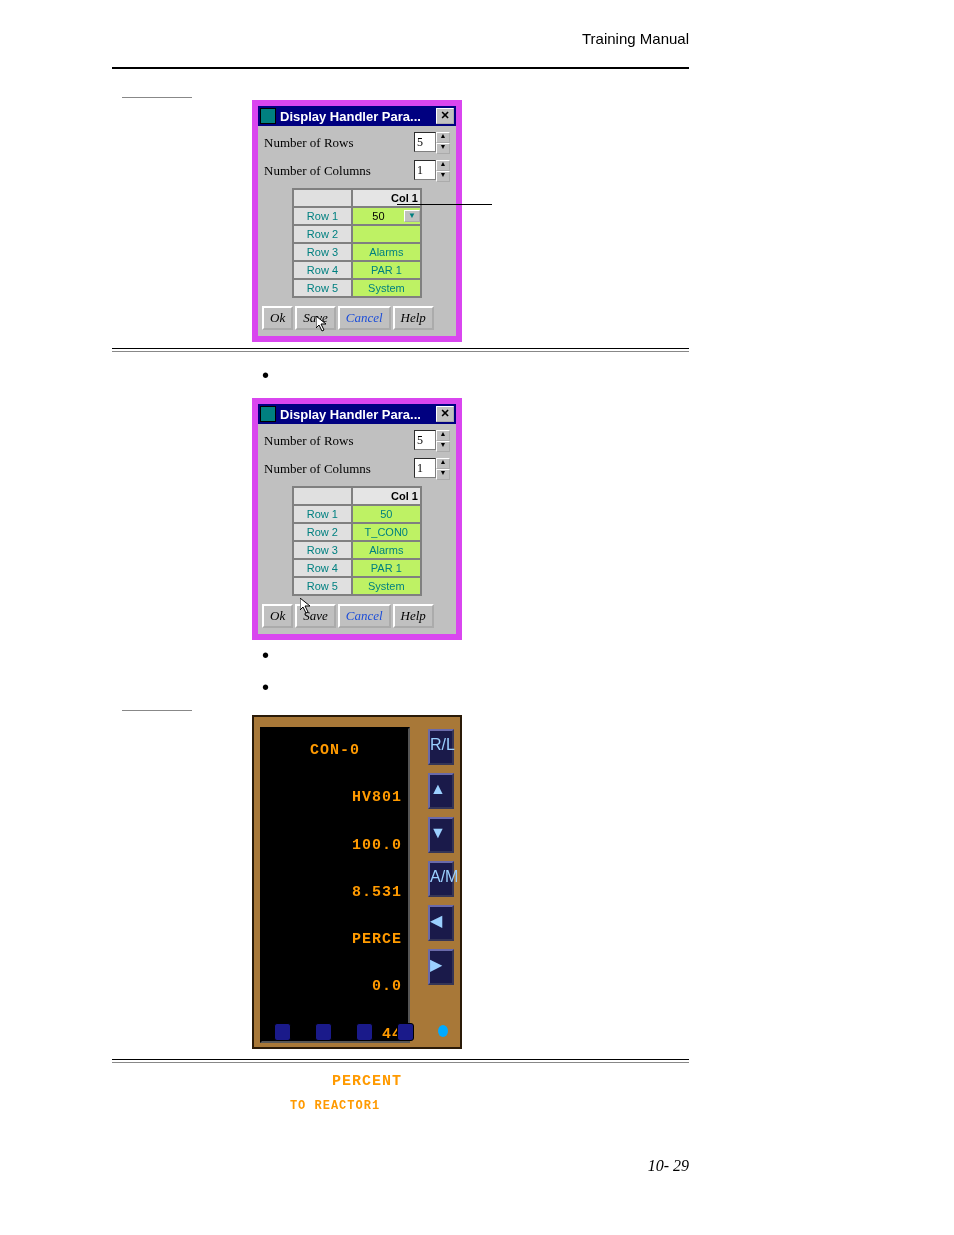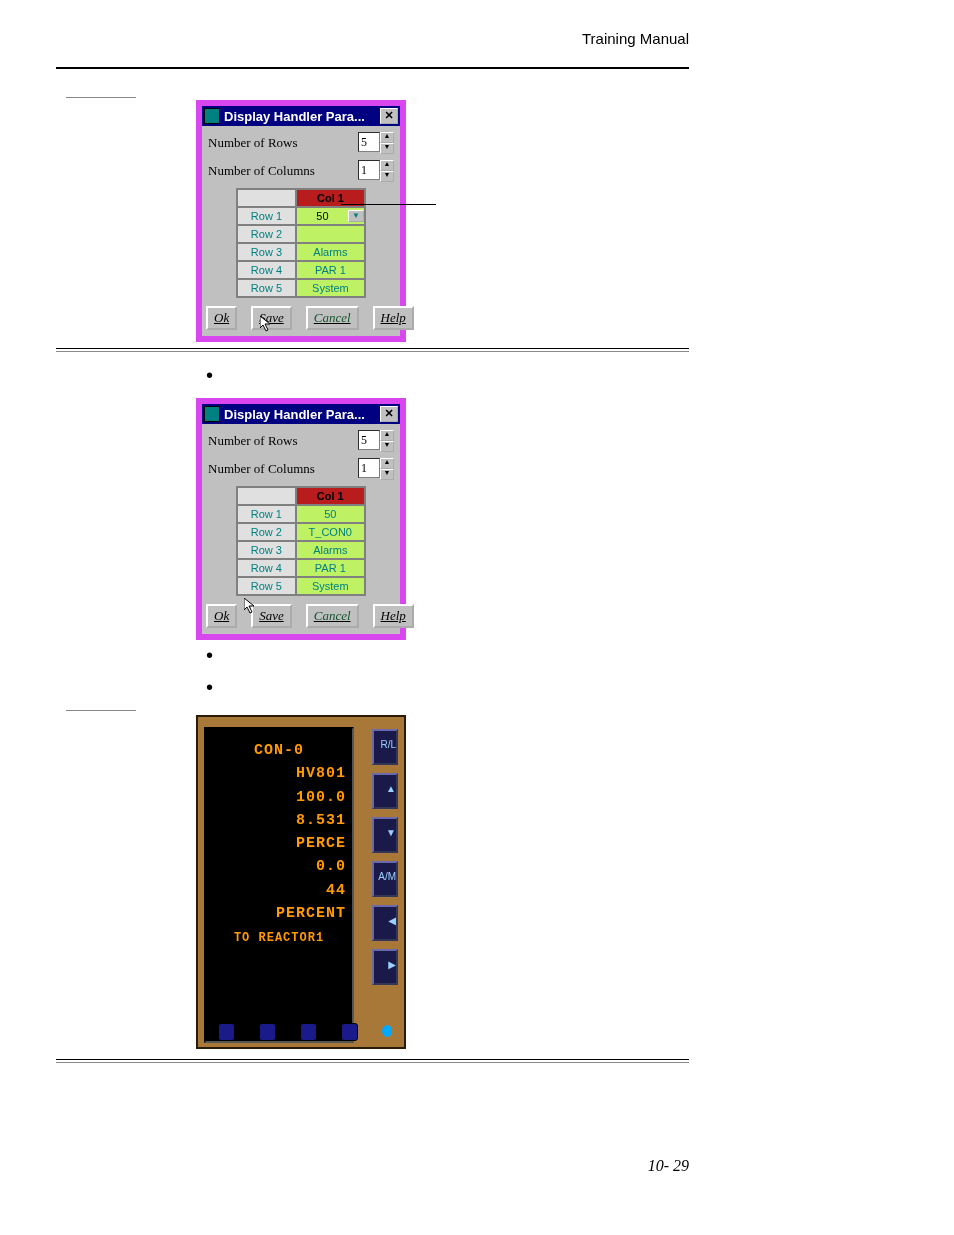--- a/index.html
+++ b/index.html
@@ -8,21 +8,21 @@
     background: #fff;
     font-family: Arial, Helvetica, sans-serif;
     font-size: 14px;
     color: #000;
   }
   .page {
     width: 784px;
     height: 1235px;
     position: relative;
     box-sizing: border-box;
-    padding: 30px 95px 40px 56px;
+    padding: 30px 95px 40px 112px;
   }
   .header-right {
     text-align: right;
     font-size: 15px;
     margin-bottom: 20px;
   }
   .hr-top {
     border: none;
     border-top: 2px solid #000;
     margin: 0 0 28px 0;
@@ -131,22 +131,22 @@
     padding: 1px 2px;
     height: 14px;
   }
   .grid .rowhdr {
     background: #e0e0e0;
     color: #008080;
     width: 55px;
     text-align: center;
   }
   .grid .colhdr {
-    background: #b91c1c;
-    text-align: center;
+    background: #e5e5e5;
+    text-align: right;
   }
   .grid .cell {
     background: #bef264;
     color: #008080;
     text-align: center;
     width: 65px;
   }
   .cell-combo {
     display: flex;
     align-items: stretch;
@@ -159,34 +159,33 @@
   .cell-combo .cbbtn {
     width: 14px;
     border: 1px outset #fff;
     background: #c0c0c0;
     font-size: 8px;
     line-height: 10px;
     text-align: center;
   }
   .btnbar {
     display: flex;
-    gap: 14px;
+    gap: 2px;
     padding: 4px 4px 6px 4px;
-    text-decoration: underline;
   }
   .winbtn {
     border: 2px outset #fff;
     background: #c0c0c0;
     padding: 2px 6px;
     font-family: "Times New Roman", serif;
     font-style: italic;
     font-size: 13px;
     cursor: pointer;
   }
-  .winbtn.cancel { color: #14532d; }
+  .winbtn.cancel { color: #1d4ed8; }
   .callout {
     position: absolute;
     left: 240px;
     top: 78px;
     font-weight: bold;
     font-size: 15px;
     line-height: 1.3;
     width: 260px;
   }
   .callout-line {
@@ -226,37 +225,37 @@
     padding: 10px 6px;
     font-family: "Courier New", monospace;
     color: #ff9a00;
     font-size: 15px;
     line-height: 1.55;
     letter-spacing: 1px;
     font-weight: bold;
     box-sizing: border-box;
     position: relative;
   }
-  .ctrl-screen .right { text-align: right; }
+  .ctrl-screen .right { text-align: right; margin-top: 24px; }
   .ctrl-screen .center { text-align: center; }
   .ctrl-side {
     width: 26px;
     display: flex;
     flex-direction: column;
     gap: 8px;
     padding-top: 2px;
   }
   .ctrl-btn {
     height: 32px;
     background: #1a1a4a;
     border: 2px outset #6a6aaa;
     color: #9bd0ff;
-    font-size: 10px;
+    font-size: 16px;
     line-height: 28px;
-    text-align: right;
+    text-align: left;
   }
   .ctrl-bottom {
     position: absolute;
     left: 8px;
     right: 8px;
     bottom: 4px;
     height: 20px;
     display: flex;
     gap: 24px;
     justify-content: flex-start;

